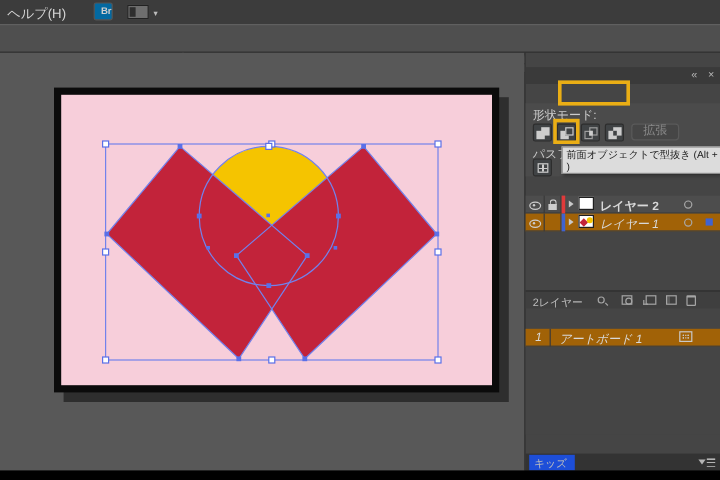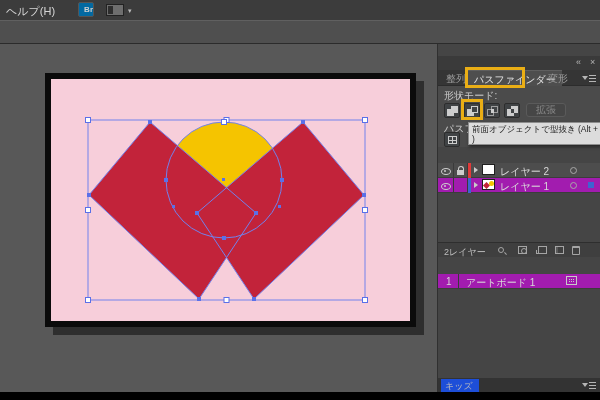--- a/index.html
+++ b/index.html
@@ -69,21 +69,21 @@
   .pfbtn i { position:absolute; left:3px; top:3px; width:9px; height:8px; border:1px solid #cdcdcd;
              background:linear-gradient(to right,transparent 3px,#cdcdcd 3px,#cdcdcd 4px,transparent 4px),
                         linear-gradient(to bottom,transparent 3px,#cdcdcd 3px,#cdcdcd 4px,transparent 4px); }
 
   #tooltip { background:#dcdcdc; border:1px solid #8e8e8e; box-shadow:1px 2px 3px rgba(0,0,0,.5);
              color:#1c1c1c; font-size:8.5px; line-height:10px; padding:1px 3px; white-space:nowrap; overflow:hidden; }
 
   .annot { border:3px solid #eaae15; pointer-events:none; }
 
   .lrow { left:0; width:163px; height:15px; font-size:10px; color:#d8d8d8; border-bottom:1px solid #3c3c3c; background:#4d4d4d; }
-  .lrow.selected { background:#a21caf; }
+  .lrow.selected { background:#a16207;font-style:italic; }
   .cellsep { position:absolute; top:0; width:1px; height:15px; background:#3a3a3a; }
   .eye { position:absolute; width:10px; height:9px; }
   .eye::before { content:""; position:absolute; left:0; top:2px; width:8px; height:5px; border:1px solid #cdcdcd; border-radius:50%; }
   .eye::after { content:""; position:absolute; left:3px; top:4px; width:2px; height:2px; background:#cdcdcd; border-radius:50%; }
   .lock { position:absolute; width:8px; height:9px; }
   .lock::before { content:""; position:absolute; left:1px; top:0; width:4px; height:4px; border:1px solid #cdcdcd; border-bottom:none; border-radius:3px 3px 0 0; }
   .lock::after { content:""; position:absolute; left:0; top:4px; width:7px; height:5px; background:#cdcdcd; }
   .cbar { position:absolute; top:0; width:3px; height:15px; }
   .trir { position:absolute; width:0; height:0; border-left:4px solid #c9c9c9; border-top:3px solid transparent; border-bottom:3px solid transparent; }
   .thumb { position:absolute; width:13px; height:11px; background:#ffffff; border:1px solid #1f1f1f; }
@@ -284,26 +284,20 @@
   </svg>
 </div>
 
 <div id="dock" class="abs">
 
   <div class="abs phead" style="top:12px;">
     <span class="abs hicon" style="left:138px;top:1px;">«</span>
     <span class="abs hicon" style="left:152px;top:1px;">×</span>
   </div>
 
-  <div class="abs tabsrow" style="top:26px;">
-    <span class="abs tab" style="left:2px;">整列</span>
-    <span class="abs tab active" style="left:30px;">パスファインダー</span>
-    <span class="abs tab" style="left:104px;">変形</span>
-    <span class="abs pmenu" style="left:144px;top:4px;"></span>
-  </div>
 
   <div class="abs pcontent" style="top:42px;height:61px;">
     <span class="abs plabel" style="left:6px;top:3px;">形状モード:</span>
     <div class="abs smbtn sm-unite" style="left:6px;top:17px;">
         <i class="bq back"></i>
         <i class="bq front"></i>
       </div>
     <div class="abs smbtn sm-minus" style="left:26px;top:17px;">
         <i class="bq back"></i>
         <i class="bq front"></i>
@@ -335,21 +329,21 @@
 
 
   <div class="abs lrow" style="top:119px;">
     <span class="eye" style="left:3px;top:3px;"></span>
     <span class="cellsep" style="left:15px;"></span>
     <span class="lock" style="left:19px;top:3px;"></span>
     <span class="cellsep" style="left:29px;"></span>
     <span class="cbar" style="left:30px;background:#e03a3a;"></span>
     <span class="trir" style="left:36px;top:4px;"></span>
     <span class="thumb" style="left:44px;top:1px;"></span>
-    <span class="abs" style="left:62px;top:2px;">レイヤー 2</span>
+    <span class="abs" style="left:62px;top:2px;font-weight:bold;">レイヤー 2</span>
     <span class="targ" style="left:132px;top:4px;"></span>
   </div>
   <div class="abs lrow selected" style="top:134px;">
     <span class="eye" style="left:3px;top:3px;"></span>
     <span class="cellsep" style="left:15px;"></span>
     <span class="cellsep" style="left:29px;"></span>
     <span class="cbar" style="left:30px;background:#3f63d0;"></span>
     <span class="trir" style="left:36px;top:4px;"></span>
     <span class="thumb" style="left:44px;top:1px;">
       <i style="position:absolute;left:1px;top:3px;width:5px;height:5px;background:#C2233A;transform:rotate(45deg);"></i>

